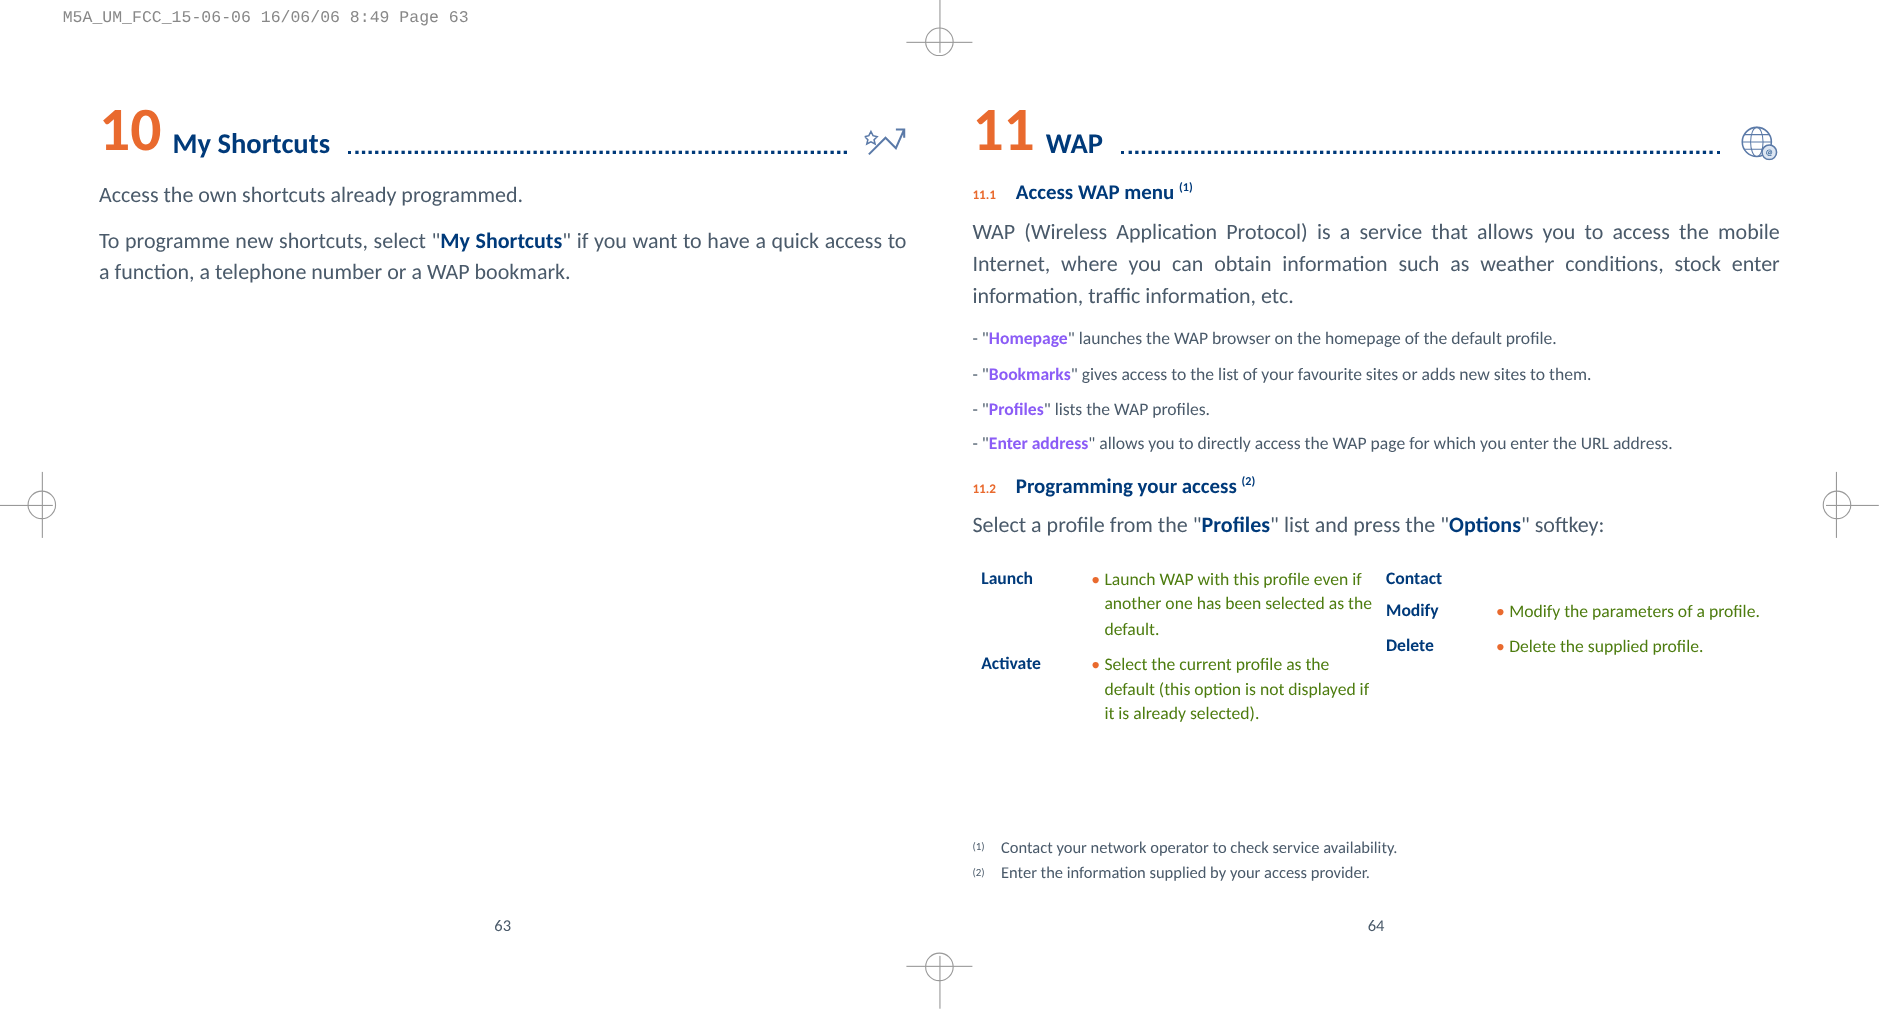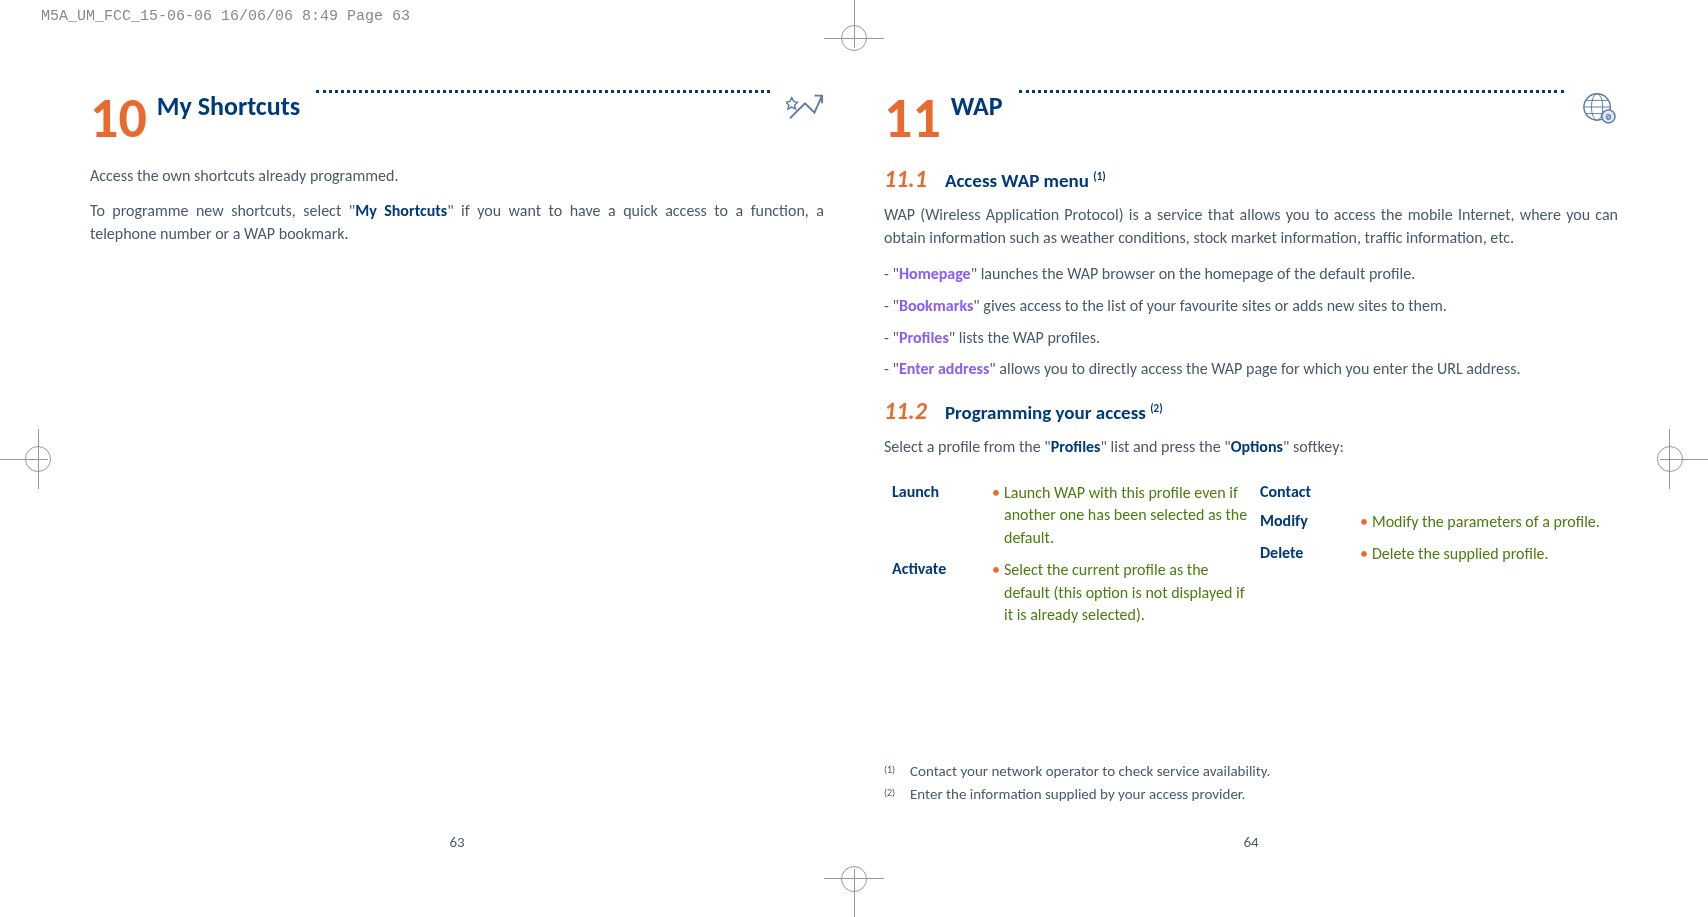--- a/index.html
+++ b/index.html
@@ -6,21 +6,21 @@
   body {
     font-family: "Gill Sans", "Gill Sans MT", Calibri, sans-serif;
     background: #fff;
     width: 1708px;
     height: 917px;
     position: relative;
     color: #555;
   }
   .header-strip {
     position: absolute;
-    top: 8px; left: 41px;
+    top: 8px; left: 57px;
     font-family: "Courier New", monospace;
     font-size: 15px;
     color: #888;
   }
   .crop-top {
     position: absolute;
     top: 0; left: 50%;
     width: 60px; height: 48px;
     margin-left: -30px;
   }
@@ -65,21 +65,21 @@
     top: 80px; left: 60px; right: 60px; bottom: 60px;
     display: flex;
   }
   .page {
     flex: 1;
     padding: 10px 30px 0 30px;
     position: relative;
   }
   .chapter-head {
     display: flex;
-    align-items: flex-start;
+    align-items: flex-end;
     gap: 10px;
     margin-bottom: 18px;
     position: relative;
   }
   .chapter-num {
     font-size: 56px;
     font-weight: 700;
     color: #e96a2e;
     line-height: 1;
   }
@@ -92,35 +92,35 @@
   .leader {
     flex: 1;
     border-bottom: 3px dotted #003a7a;
     margin: 0 6px 6px 6px;
     height: 1px;
   }
   .head-icon { width: 38px; height: 34px; flex-shrink:0; }
   .head-icon svg { width:100%; height:100%; }
 
   .body-text {
-    font-size: 16px;
+    font-size: 20px;
     line-height: 1.45;
     color: #4a5a6a;
     margin-bottom: 12px;
     text-align: justify;
   }
   .body-text b { color: #003a7a; }
 
   .sec-head {
     display: flex;
     gap: 18px;
     align-items: baseline;
     margin: 14px 0 10px 0;
   }
-  .sec-num { font-size: 24px; font-weight:700; color:#e96a2e;font-style:italic; }
+  .sec-num { font-size: 12px; font-weight:700; color:#e96a2e; }
   .sec-title { font-size: 19px; font-weight:700; color:#003a7a; }
   .sec-title sup { font-size: 11px; vertical-align: super; }
 
   .dash-list { margin: 6px 0; }
   .dash-item {
     font-size: 16px;
     line-height: 1.6;
     color: #4a5a6a;
     margin-bottom: 6px;
   }
@@ -242,21 +242,21 @@
     </div>
 
     <div class="sec-head">
       <span class="sec-num">11.1</span>
       <span class="sec-title">
         <span>Access WAP menu</span>
         <sup>(1)</sup>
       </span>
     </div>
 
-    <p class="body-text">WAP (Wireless Application Protocol) is a service that allows you to access the mobile Internet, where you can obtain information such as weather conditions, stock market information, traffic information, etc.</p>
+    <p class="body-text">WAP (Wireless Application Protocol) is a service that allows you to access the mobile Internet, where you can obtain information such as weather conditions, stock enter information, traffic information, etc.</p>
 
     <div class="dash-list">
       <div class="dash-item"><span>- "</span><b>Homepage</b><span>" launches the WAP browser on the homepage of the default profile.</span></div>
       <div class="dash-item"><span>- "</span><b>Bookmarks</b><span>" gives access to the list of your favourite sites or adds new sites to them.</span></div>
       <div class="dash-item"><span>- "</span><b>Profiles</b><span>" lists the WAP profiles.</span></div>
       <div class="dash-item"><span>- "</span><b>Enter address</b><span>" allows you to directly access the WAP page for which you enter the URL address.</span></div>
     </div>
 
     <div class="sec-head">
       <span class="sec-num">11.2</span>

